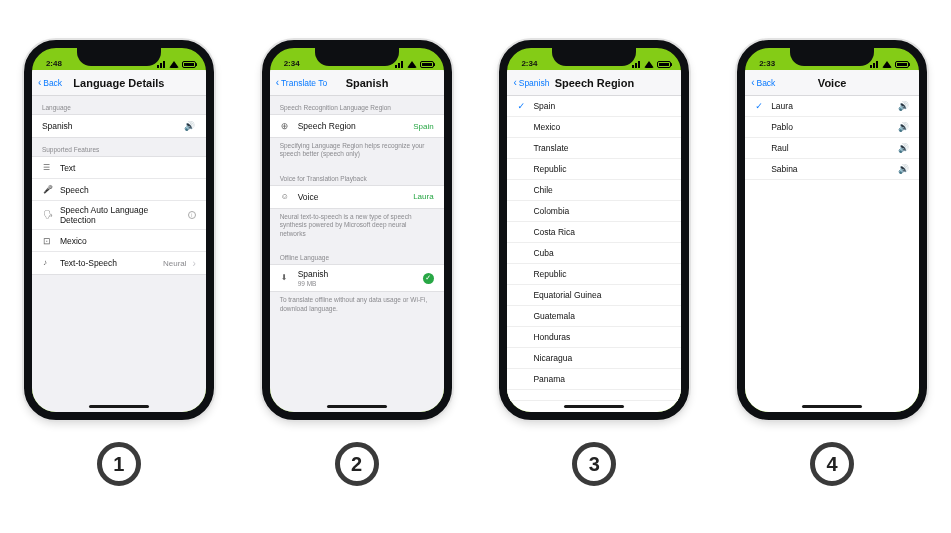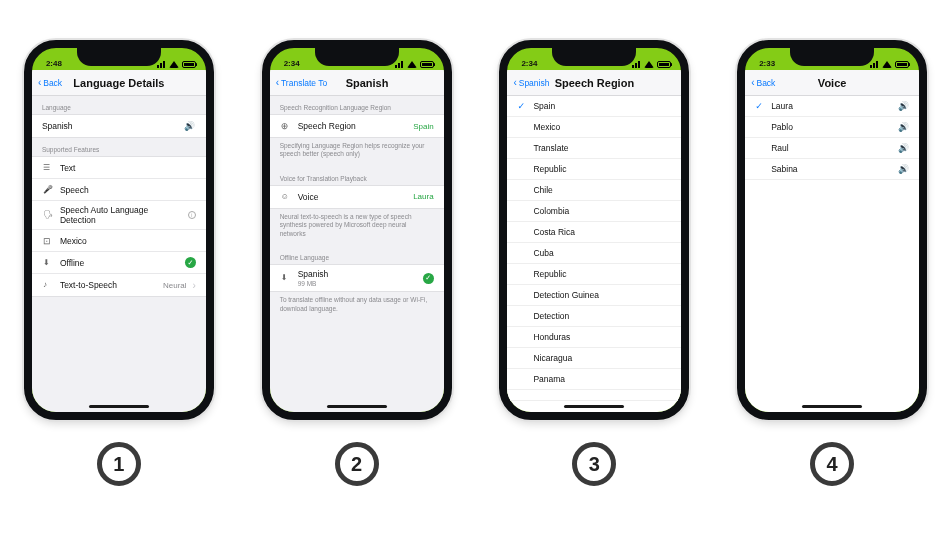--- a/index.html
+++ b/index.html
@@ -227,27 +227,20 @@
               <span class="info-dot">i</span>
             </div>
             <div class="row">
               <span class="icon-slot">
                   <span class="ico ico-image"></span>
                 </span>
               <span class="label">Mexico</span>
             </div>
             <div class="row">
               <span class="icon-slot">
-                  <span class="ico ico-offline"></span>
-                </span>
-              <span class="label">Offline</span>
-              <span class="check-green">✓</span>
-            </div>
-            <div class="row">
-              <span class="icon-slot">
                   <span class="ico ico-tts"></span>
                 </span>
               <span class="label">Text-to-Speech</span>
               <span class="value">Neural</span>
               <span class="accessory">›</span>
             </div>
           </div>
         </div>
         <div class="home-ind"></div>
       </div>
@@ -373,25 +366,25 @@
             <div class="list-row">
               <span class="check-mark empty">✓</span>
               <span class="list-label">Cuba</span>
             </div>
             <div class="list-row">
               <span class="check-mark empty">✓</span>
               <span class="list-label">Republic</span>
             </div>
             <div class="list-row">
               <span class="check-mark empty">✓</span>
-              <span class="list-label">Detection Guinea</span>
-            </div>
-            <div class="list-row">
-              <span class="check-mark empty">✓</span>
-              <span class="list-label">Detection</span>
+              <span class="list-label">Equatorial Guinea</span>
+            </div>
+            <div class="list-row">
+              <span class="check-mark empty">✓</span>
+              <span class="list-label">Guatemala</span>
             </div>
             <div class="list-row">
               <span class="check-mark empty">✓</span>
               <span class="list-label">Honduras</span>
             </div>
             <div class="list-row">
               <span class="check-mark empty">✓</span>
               <span class="list-label">Nicaragua</span>
             </div>
             <div class="list-row">

